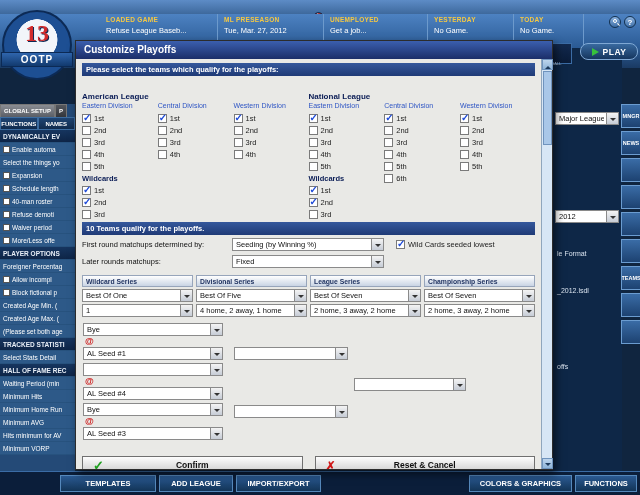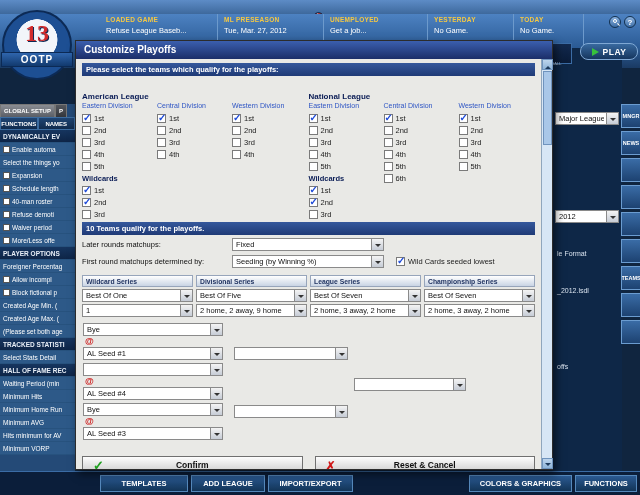--- a/index.html
+++ b/index.html
@@ -75,42 +75,42 @@
   .rtab { height:24px; margin-bottom:3px; background:linear-gradient(#3a6ca6,#1d4271); border:1px solid #6b9cd0;
           border-right:none; color:#fff; font-size:5.5px; font-weight:bold; display:flex; align-items:center; justify-content:center; overflow:hidden; }
 
   
   .toolbar { position:absolute; left:0; bottom:0; width:640px; height:24px; background:#0b1e3a;
              border-top:1px solid #3b6ca5; display:flex; align-items:center; z-index:3; }
   .tool-btn { height:17px; background:linear-gradient(#2b5a92,#123457); border:1px solid #5588bb;
               color:#fff; font-size:7.5px; font-weight:bold; display:flex; align-items:center; justify-content:center;
               margin-right:3px; white-space:nowrap; overflow:hidden; }
   .tsp { flex:1; }
-  .tw1{width:88px;margin-left:100px}.tw2{width:74px}.tw3{width:85px}.tw4{width:103px}.tw5{width:62px}.tw6{width:96px;margin-right:2px}
+  .tw1{width:96px;margin-left:60px}.tw2{width:74px}.tw3{width:85px}.tw4{width:103px}.tw5{width:62px}.tw6{width:96px;margin-right:2px}
 
   
   .dialog { position:absolute; left:75px; top:40px; width:478px; height:430px; z-index:10;
             background:#e9e9e6; border:1px solid #2c2c2c; box-shadow:3px 4px 8px rgba(0,0,0,.55); }
   .dlg-title { height:18px; background:linear-gradient(#3b5fae,#1b2e69); color:#fff; font-weight:bold;
                font-size:10px; line-height:18px; padding-left:8px; }
   .dlg-scroll { position:absolute; top:18px; right:0; width:11px; bottom:0; background:#d7e6f5; border-left:1px solid #8fa6bd; }
   .sb-arrow { position:absolute; left:0; width:11px; height:11px; background:linear-gradient(#bcd4ec,#8fb4d8);
               border:1px solid #6f93bd; }
   .sb-arrow::after { content:""; position:absolute; left:2px; border:3px solid transparent; }
   .sb-up { top:0; } .sb-up::after { top:3px; border-bottom-color:#1d3a5c; }
   .sb-down { bottom:0; } .sb-down::after { top:4px; border-top-color:#1d3a5c; }
   .sb-thumb { position:absolute; left:1px; top:12px; width:9px; height:74px; background:#a9c7e8; border:1px solid #6f93bd; }
   .dlg-body { position:absolute; top:18px; left:0; right:11px; bottom:0; padding:4px 6px; overflow:hidden; }
 
   .bar { height:13px; background:linear-gradient(#35589c,#1f3a76); color:#fff; font-size:7.5px; font-weight:bold;
          line-height:13px; padding:0 4px; white-space:nowrap; overflow:hidden; }
   .leagues { display:flex; margin-top:16px; }
   .league { width:50%; }
   .league-name { font-size:8px; font-weight:bold; color:#0a1c55; height:10px; }
-  .divs { display:flex; }
+  .divs { display:flex;justify-content:space-between; }
   .division { width:75px; }
   .div-name { font-size:7px; color:#2e55c4; height:9px; white-space:nowrap; margin-bottom:1px; }
   .rank { display:flex; align-items:center; height:12px; }
   .cb { width:9px; height:9px; background:#fff; border:1px solid #7a7a7a; margin-right:3px; position:relative; flex:none; }
   .cb.checked::after { content:"\2713"; position:absolute; left:0px; top:-3px; color:#1c49d8; font-size:10px; font-weight:bold; }
   .rank-label { font-size:7.5px; color:#222; }
   .wildcards { margin-top:2px; }
   .wc-name { font-size:7.5px; font-weight:bold; color:#0a1c55; height:9px; margin-bottom:1px; }
 
   .form-row { display:flex; align-items:center; height:15px; margin-top:2px; font-size:7.5px; color:#111; }
@@ -523,58 +523,58 @@
                   <span class="rank-label">5th</span>
                 </div>
             </div>
           </div>
         </div>
       </div>
 
       <div class="bar" style="margin-top:2px">10 Teams qualify for the playoffs.</div>
 
       <div class="form-row">
+        <span class="form-lbl">First round matchups determined by:</span>
+        <div class="dd dd-w">
+          <span class="dd-text">Seeding (by Winning %)</span>
+          <span class="dd-arrow"></span>
+        </div>
+        <span class="wc-check">
+          <span class="cb checked"></span>
+          <span class="rank-label">Wild Cards seeded lowest</span>
+        </span>
+      </div>
+      <div class="form-row">
         <span class="form-lbl">Later rounds matchups:</span>
         <div class="dd dd-w">
           <span class="dd-text">Fixed</span>
           <span class="dd-arrow"></span>
         </div>
       </div>
-      <div class="form-row">
-        <span class="form-lbl">First round matchups determined by:</span>
-        <div class="dd dd-w">
-          <span class="dd-text">Seeding (by Winning %)</span>
-          <span class="dd-arrow"></span>
-        </div>
-        <span class="wc-check">
-          <span class="cb checked"></span>
-          <span class="rank-label">Wild Cards seeded lowest</span>
-        </span>
-      </div>
 
       <div class="series-row">
         <div class="series-col">
           <div class="series-head">Wildcard Series</div>
           <div class="dd">
               <span class="dd-text">Best Of One</span>
               <span class="dd-arrow"></span>
             </div>
           <div class="dd">
               <span class="dd-text">1</span>
               <span class="dd-arrow"></span>
             </div>
         </div>
         <div class="series-col">
           <div class="series-head">Divisional Series</div>
           <div class="dd">
               <span class="dd-text">Best Of Five</span>
               <span class="dd-arrow"></span>
             </div>
           <div class="dd">
-              <span class="dd-text">2 home, 2 away, 9 home</span>
+              <span class="dd-text">4 home, 2 away, 1 home</span>
               <span class="dd-arrow"></span>
             </div>
         </div>
         <div class="series-col">
           <div class="series-head">League Series</div>
           <div class="dd">
               <span class="dd-text">Best Of Seven</span>
               <span class="dd-arrow"></span>
             </div>
           <div class="dd">

